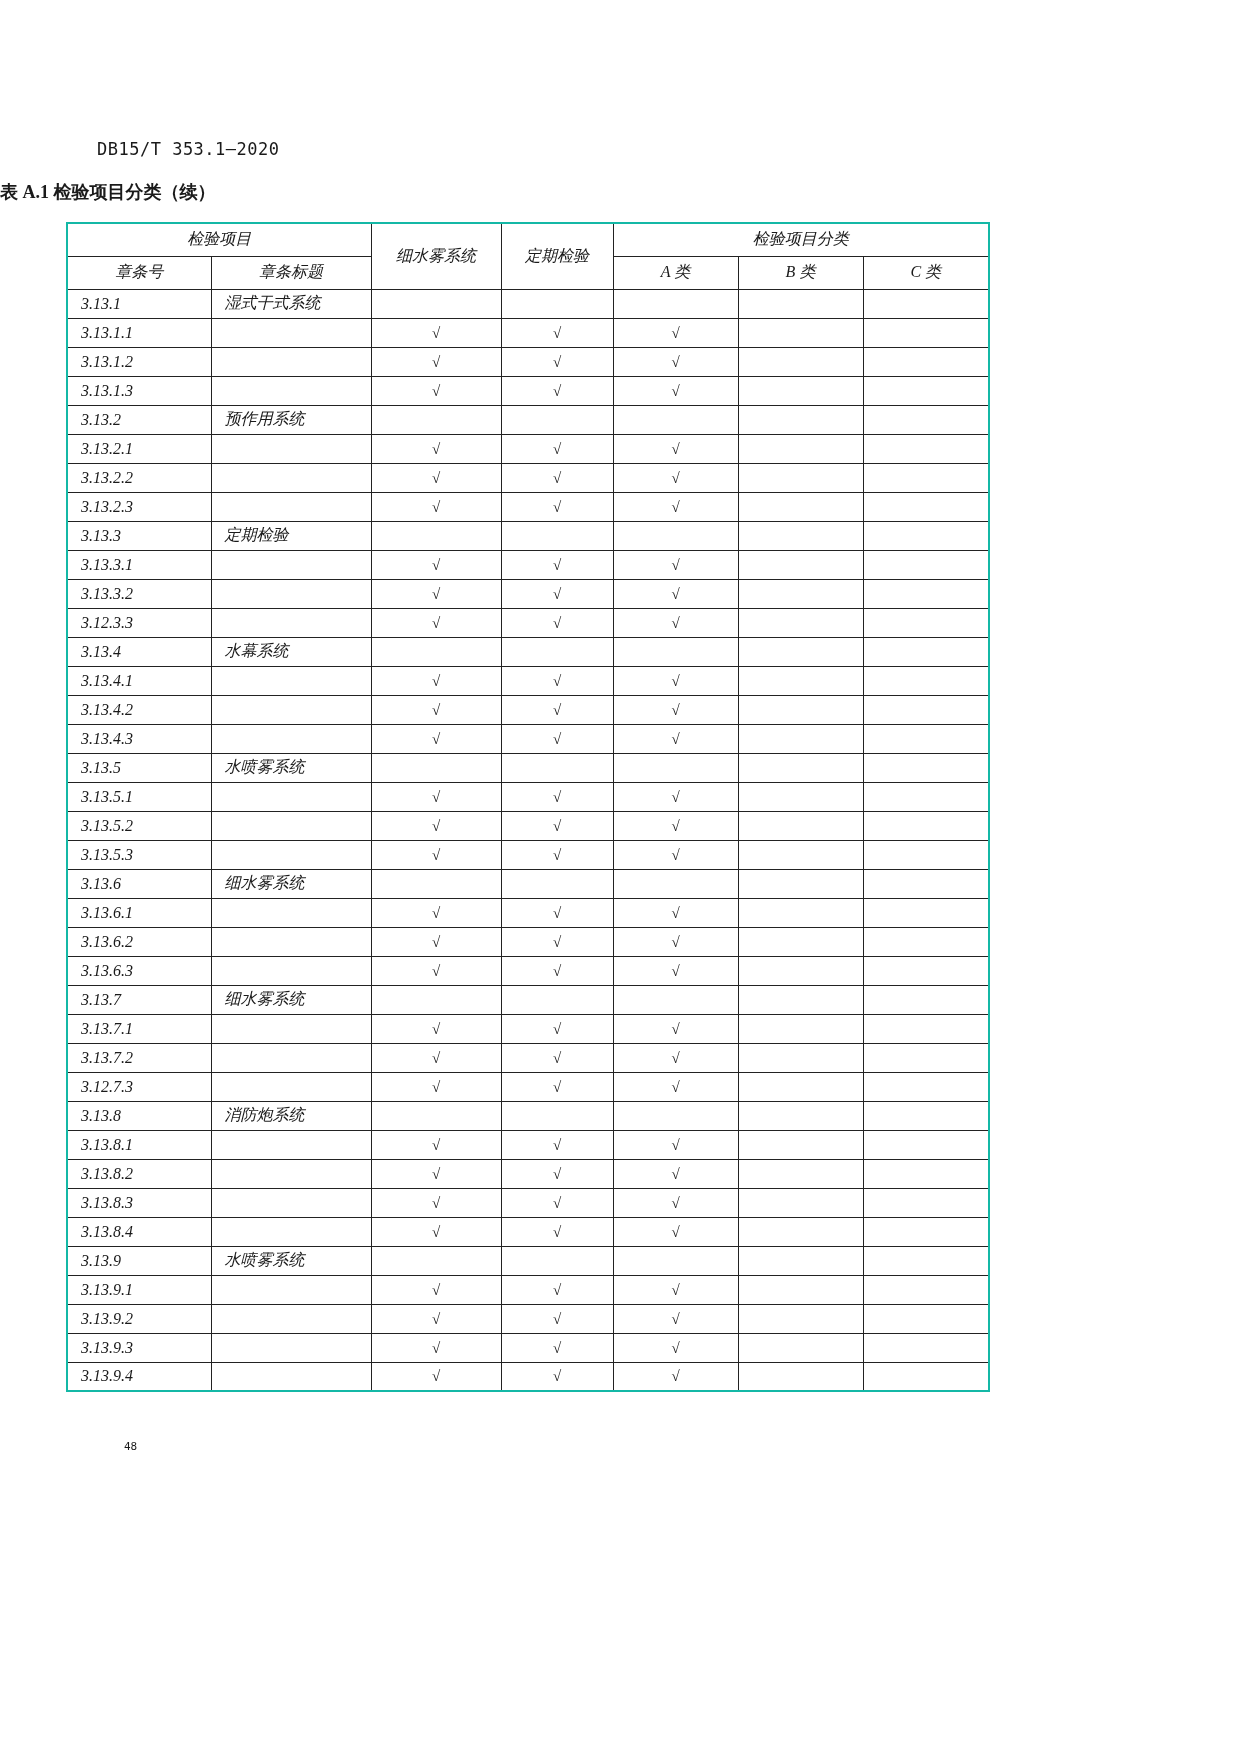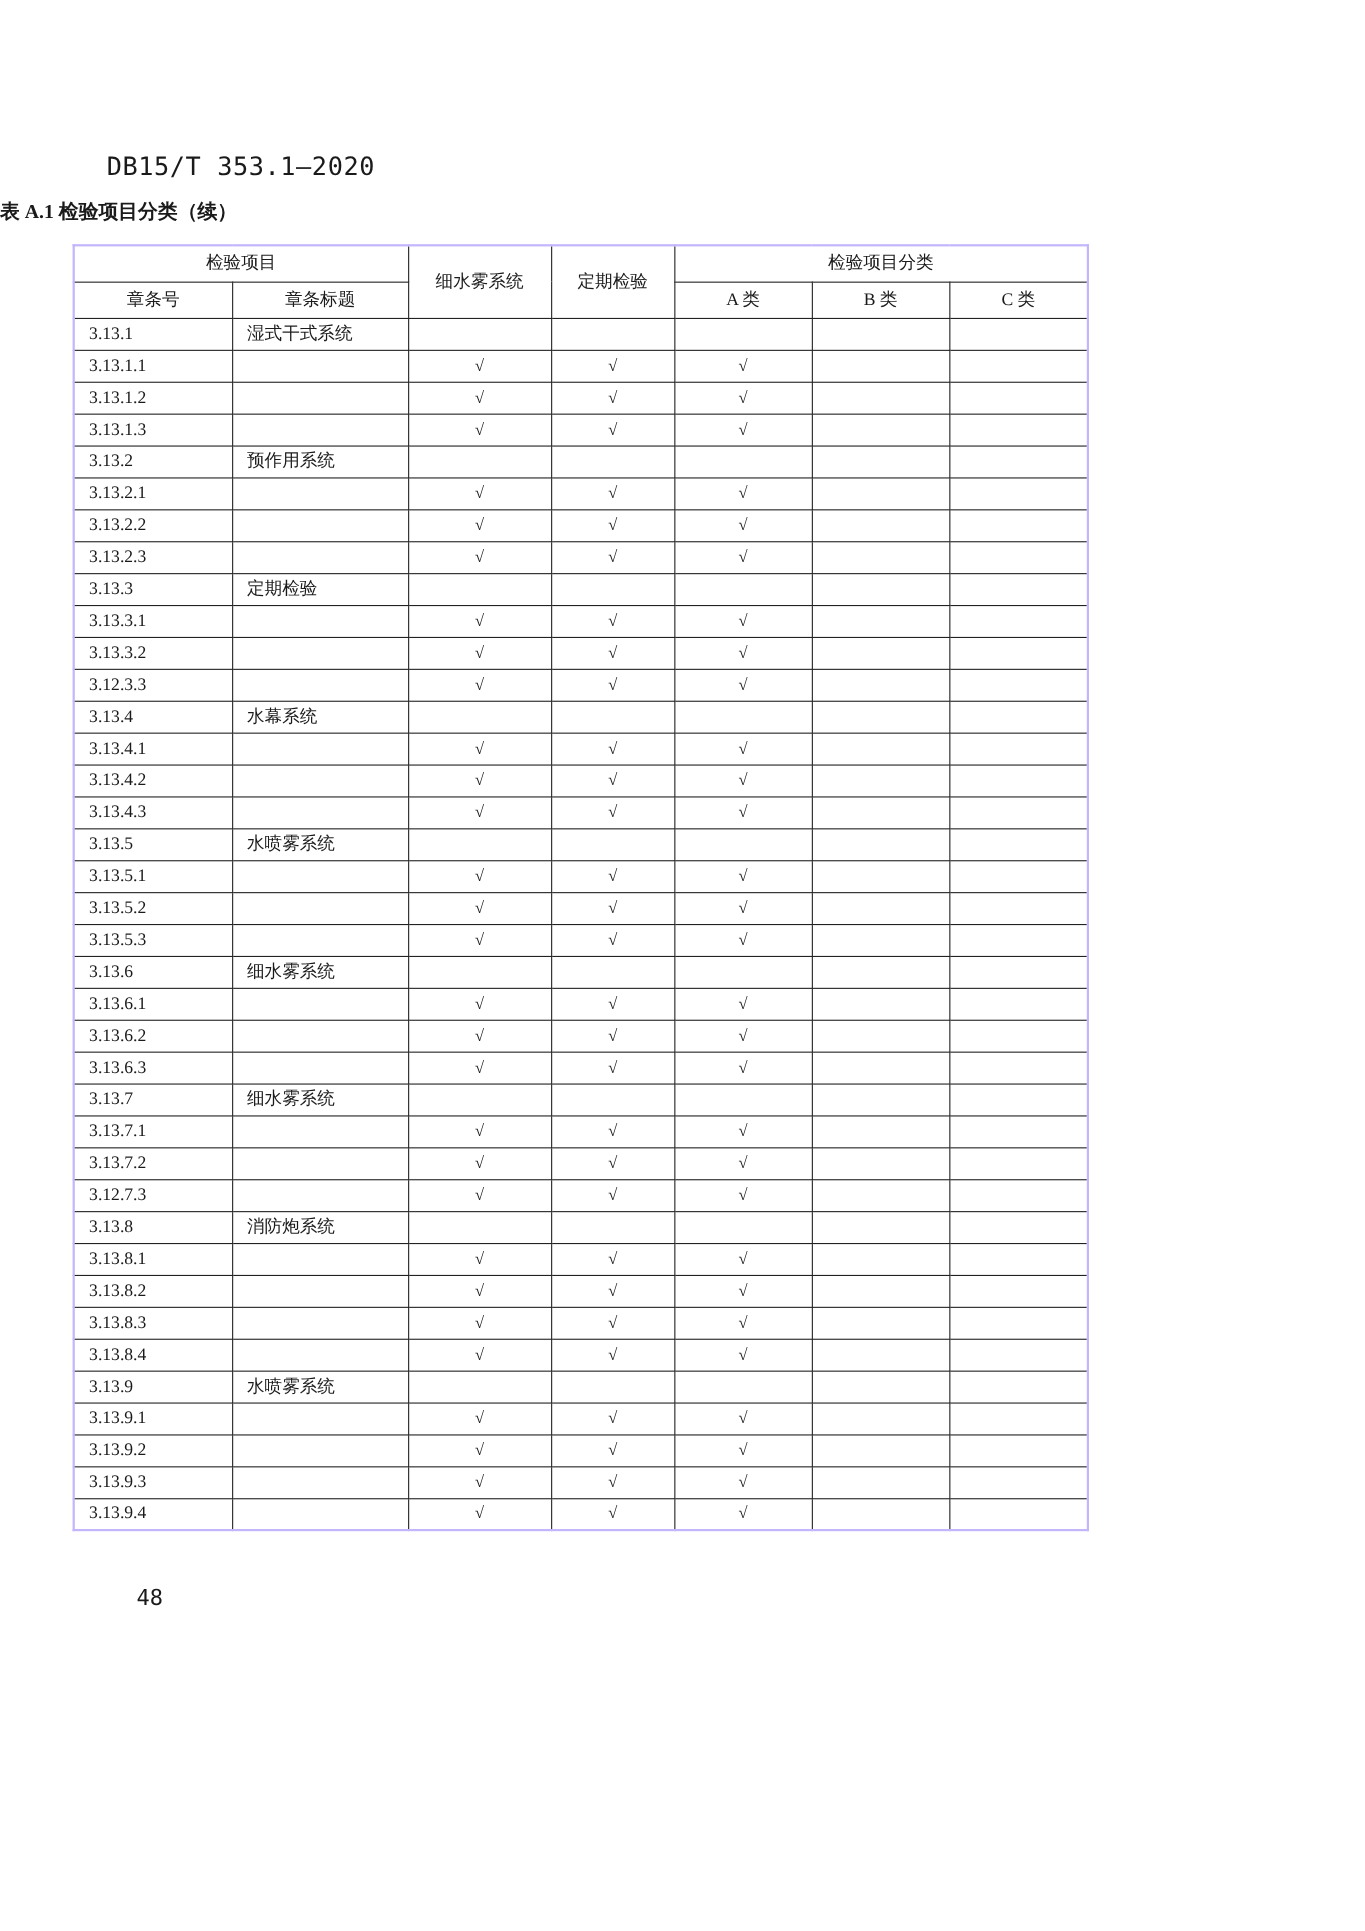--- a/index.html
+++ b/index.html
@@ -8,21 +8,21 @@
     position: relative;
     width: 1241px;
     height: 1755px;
     font-family: "Liberation Serif", "DejaVu Serif", serif;
     color: #1a1a1a;
   }
   .doc-code {
     position: absolute;
     left: 97px;
     top: 139px;
-    font-size: 23px;
+    font-size: 17px;
     letter-spacing: 0.5px;
     font-family: "DejaVu Sans Mono", "Liberation Mono", monospace;
   }
   .table-title {
     position: absolute;
     left: 0;
     top: 180px;
     width: 1080px;
     font-size: 18px;
     font-weight: bold;
@@ -38,41 +38,41 @@
     border-collapse: collapse;
     table-layout: fixed;
     font-size: 16px;
     color: #1a1a1a;
   }
   table.spec th, table.spec td {
     border: 1px solid #222;
     overflow: hidden;
     white-space: nowrap;
   }
-  table.spec { border: 2px solid #c4b5fd; }
+  table.spec { border: 2px solid #14b8a6; font-style: italic; }
   table.spec thead th {
     font-weight: normal;
     text-align: center;
     height: 33px;
     font-size: 16px;
   }
   table.spec tbody td {
     height: 29px;
     text-align: center;
   }
   table.spec tbody td.cl {
     text-align: left;
     padding-left: 13px;
   }
   .check { font-size: 15px; }
   .page-number {
     position: absolute;
     left: 124px;
     top: 1440px;
-    font-size: 20px;
+    font-size: 11px;
     font-family: "DejaVu Sans Mono", "Liberation Mono", monospace;
   }
 </style>
 </head>
 <body>
 
 <div class="doc-code">DB15/T 353.1—2020</div>
 
 <div class="table-title">表 A.1  检验项目分类（续）</div>
 

